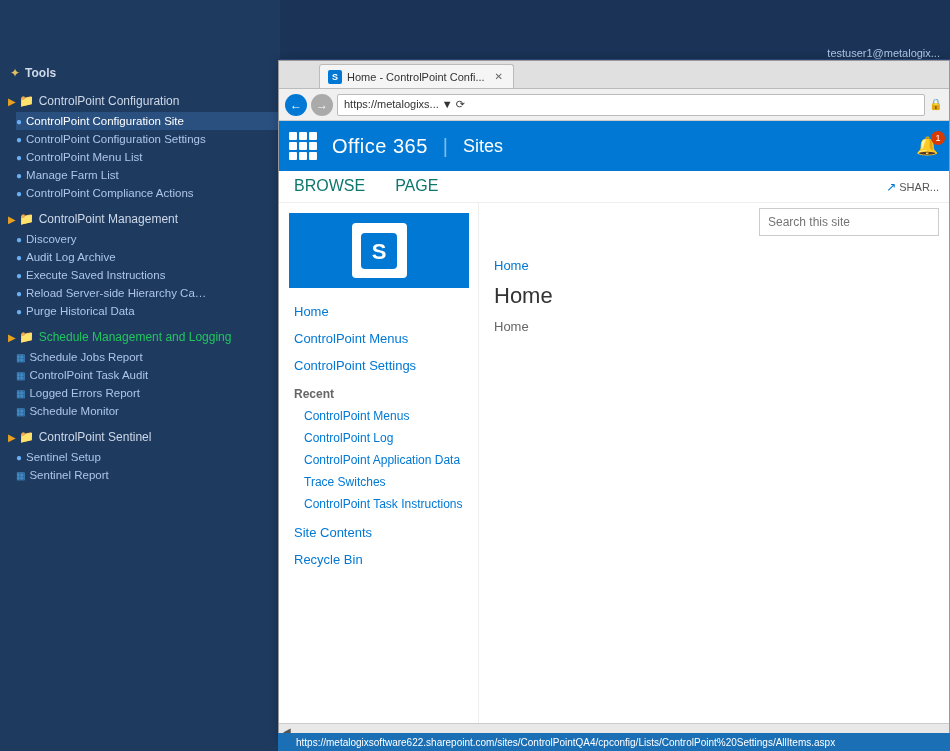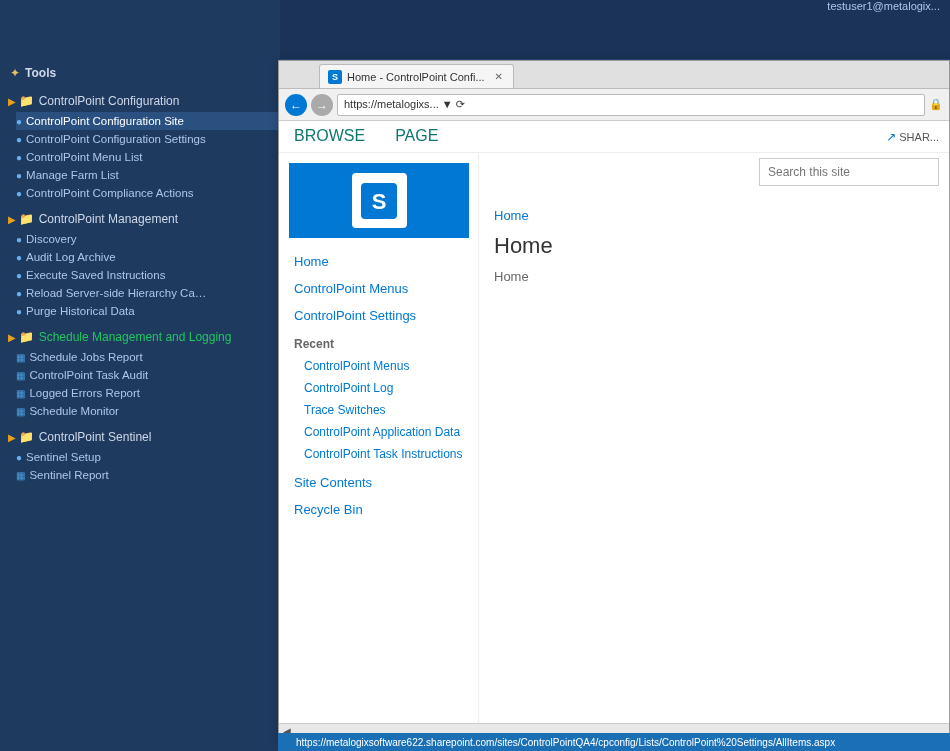--- a/index.html
+++ b/index.html
@@ -297,21 +297,21 @@
       display: flex; align-items: center;
       padding: 0 18px;
     }
 
     
     .top-bar {
       position: absolute;
       top: 0; left: 0; right: 0;
       height: 60px;
       background: #1a3356;
-      display: flex; align-items: flex-start;
+      display: flex; align-items: flex-end;
       padding: 0 0 0 10px;
       border-bottom: 1px solid #2a4a7f;
     }
   </style>
 </head>
 <body>
 
 <div class="top-bar">
   <span style="color:#fff;font-size:13px;font-weight:bold;">Manage ControlPoint</span>
   <span style="margin-left:auto;color:#adc6e8;font-size:11px;padding-right:10px;">testuser1@metalogix...</span>
@@ -444,20 +444,40 @@
 
   <div class="browser-toolbar">
     <button class="nav-btn back">←</button>
     <button class="nav-btn forward" style="background:#aaa;">→</button>
     <input class="address-bar" value="https://metalogixs... ▼ ⟳" readonly="" style="flex: 1 1 0%; height: 22px; border: 1px solid rgb(187, 187, 187); border-radius: 2px; padding: 0px 6px; font-size: 11px;">
     <span style="font-size:11px;color:#555;">🔒</span>
   </div>
 
   <div style="flex:1;display:flex;flex-direction:column;overflow:hidden;position:relative;">
 
+    <div class="sp-header">
+      <div class="sp-waffle">
+        <div class="waffle-dot"></div>
+          <div class="waffle-dot"></div>
+          <div class="waffle-dot"></div>
+        <div class="waffle-dot"></div>
+          <div class="waffle-dot"></div>
+          <div class="waffle-dot"></div>
+        <div class="waffle-dot"></div>
+          <div class="waffle-dot"></div>
+          <div class="waffle-dot"></div>
+      </div>
+      <span class="sp-title">Office 365</span>
+      <span class="sp-divider">|</span>
+      <span class="sp-sites">Sites</span>
+      <div class="sp-bell">
+        🔔
+        <span class="bell-badge">1</span>
+      </div>
+    </div>
 
     <div class="sp-nav-bar">
       <span class="sp-nav-item">BROWSE</span>
       <span class="sp-nav-item">PAGE</span>
       <div class="sp-share">
         <span>↗</span>
         <span style="font-size:11px;color:#555;">SHAR...</span>
       </div>
     </div>
 
@@ -474,22 +494,22 @@
           </div>
         </div>
 
         <a class="sp-sidebar-link">Home</a>
         <a class="sp-sidebar-link">ControlPoint Menus</a>
         <a class="sp-sidebar-link">ControlPoint Settings</a>
 
         <div class="sp-sidebar-section">Recent</div>
         <a class="sp-sidebar-sub">ControlPoint Menus</a>
         <a class="sp-sidebar-sub">ControlPoint Log</a>
+        <a class="sp-sidebar-sub">ControlPoint Application Data</a>
         <a class="sp-sidebar-sub">Trace Switches</a>
-        <a class="sp-sidebar-sub">ControlPoint Application Data</a>
         <a class="sp-sidebar-sub">ControlPoint Task Instructions</a>
 
         <a class="sp-sidebar-link" style="margin-top:4px;">Site Contents</a>
         <a class="sp-sidebar-link">Recycle Bin</a>
       </div>
 
       <div class="sp-main" style="position:relative;">
 
         <input class="sp-search-bar" placeholder="Search this site" style="position: absolute; top: 5px; right: 10px; width: 180px; height: 28px; border: 1px solid rgb(204, 204, 204); padding: 0px 8px; font-size: 12px; color: #a16207;">
 

